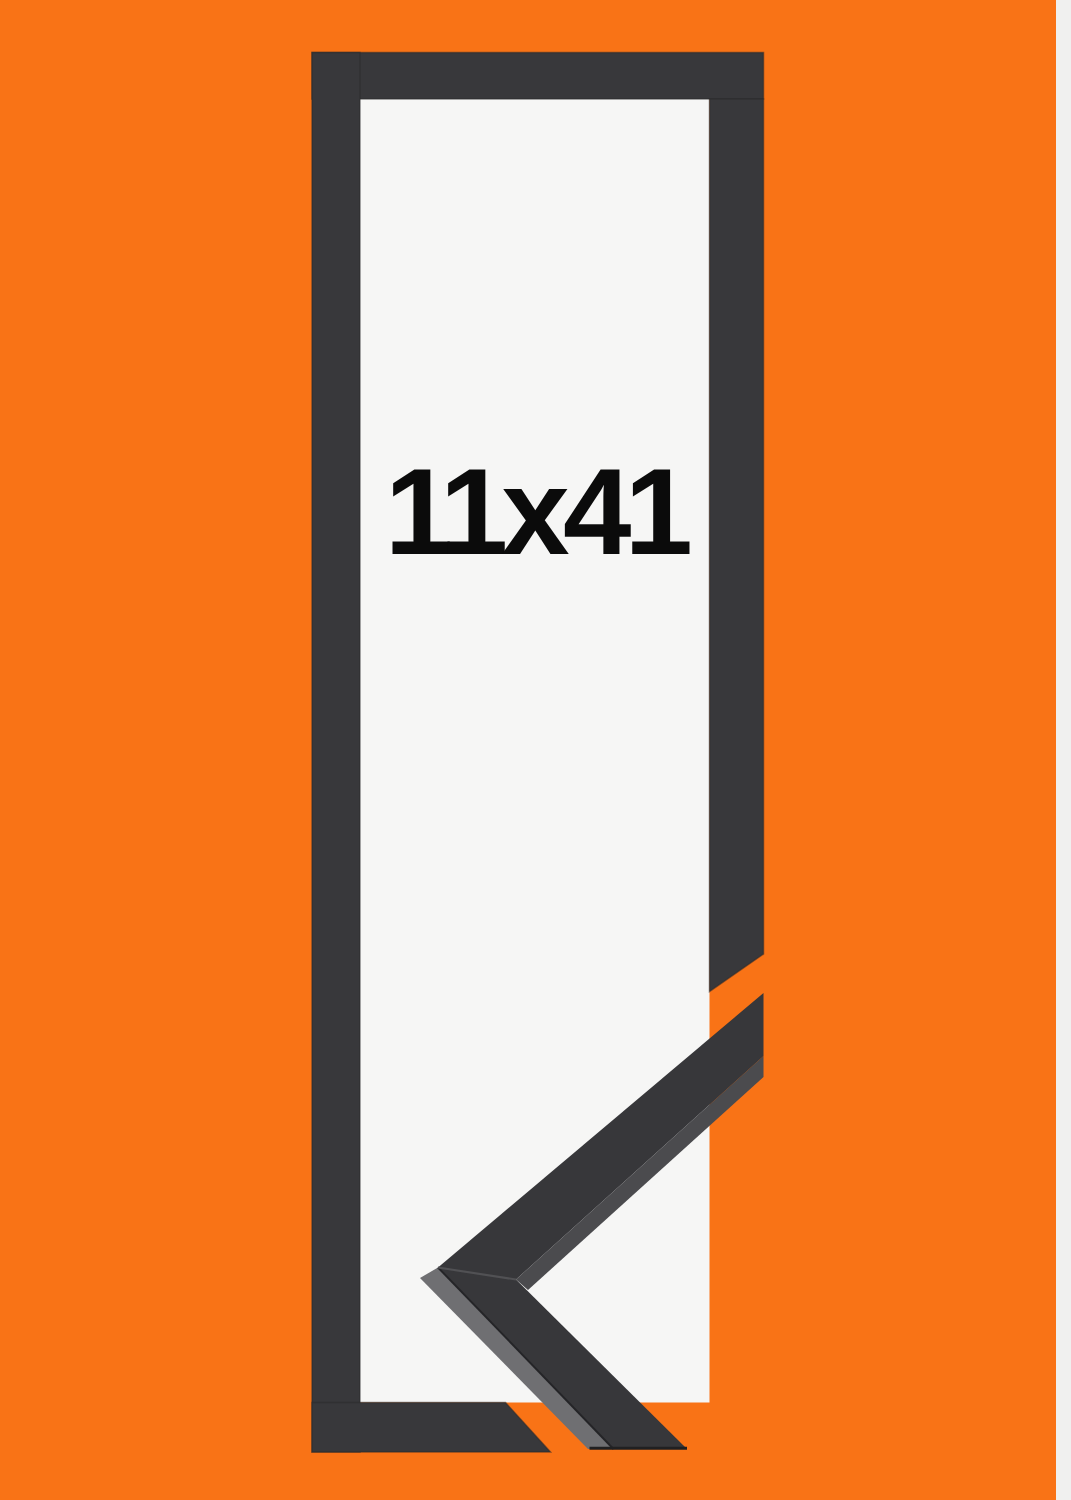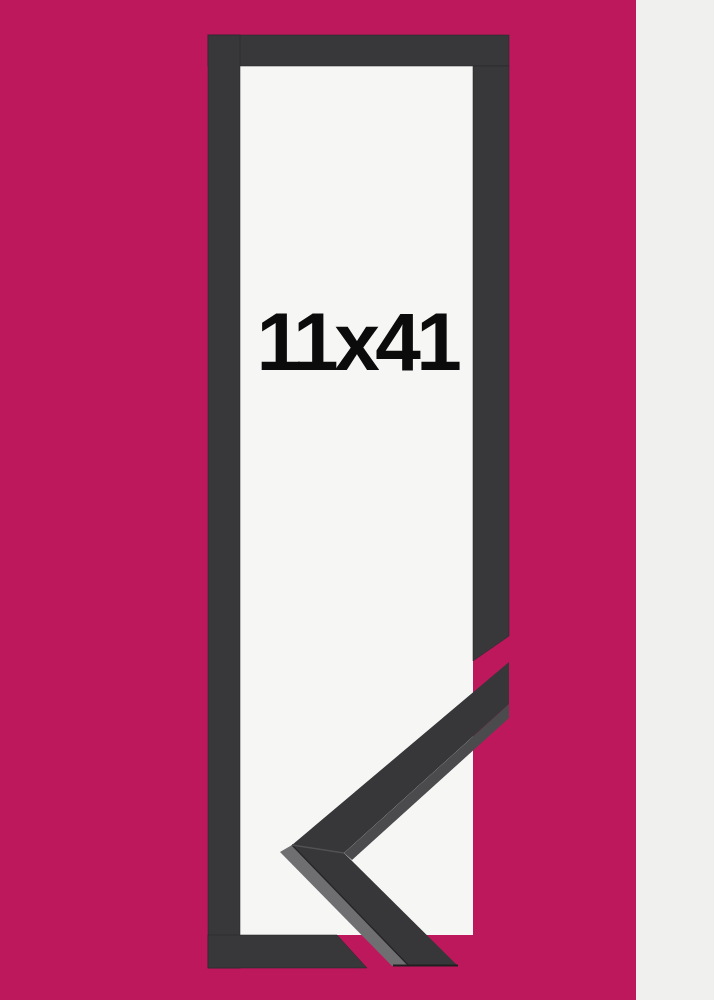--- a/index.html
+++ b/index.html
@@ -3,25 +3,24 @@
 <meta charset="utf-8">
 <style>
   html, body {
     margin: 0;
     padding: 0;
     background: #f0f0ef;
     font-family: "Liberation Sans", sans-serif;
   }
   .stage {
     position: relative;
-    width: 602px;
+    width: 704px;
     height: 1000px;
-    background: #be185d;
+    background: #f97316;
     overflow: hidden;
-    padding-left: 34px;
   }
   .stage svg {
     position: absolute;
     left: 0;
     top: 0;
     display: block;
   }
   .size-label {
     position: absolute;
     left: 0;

